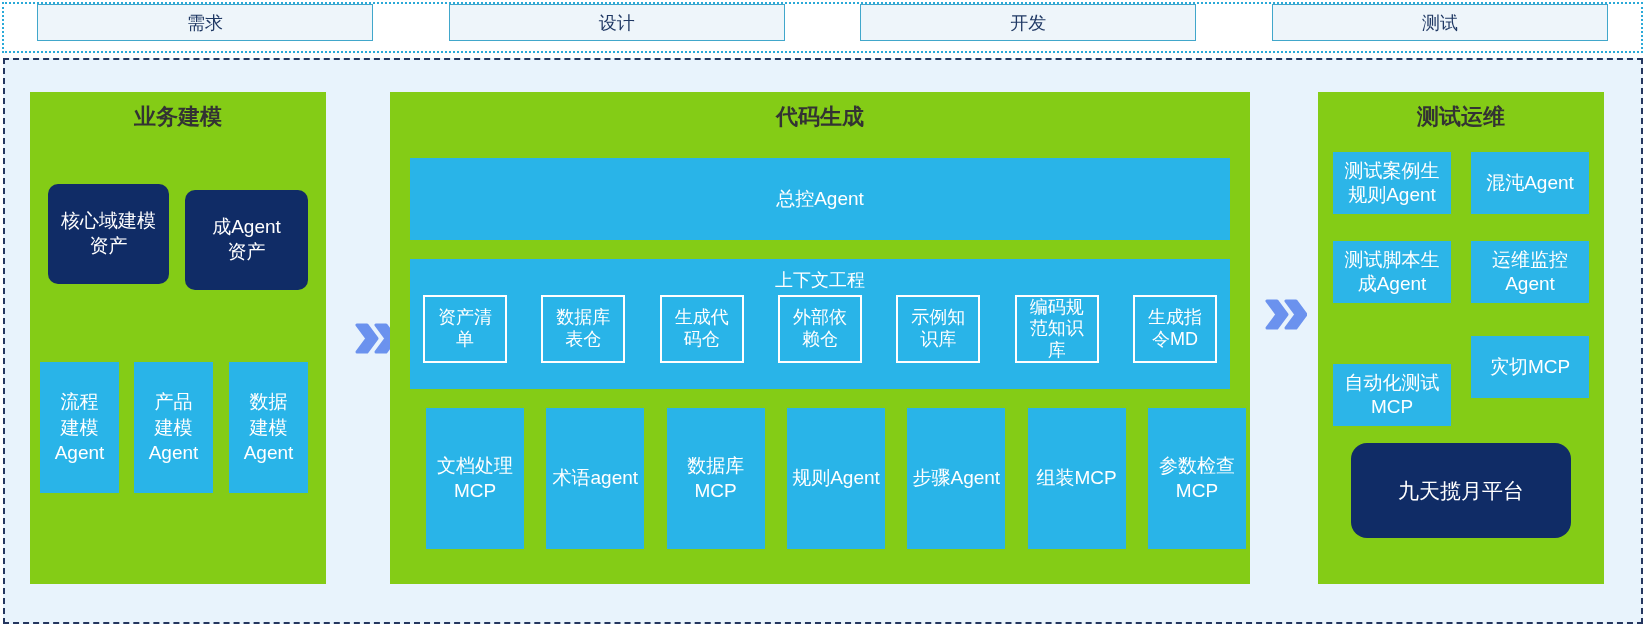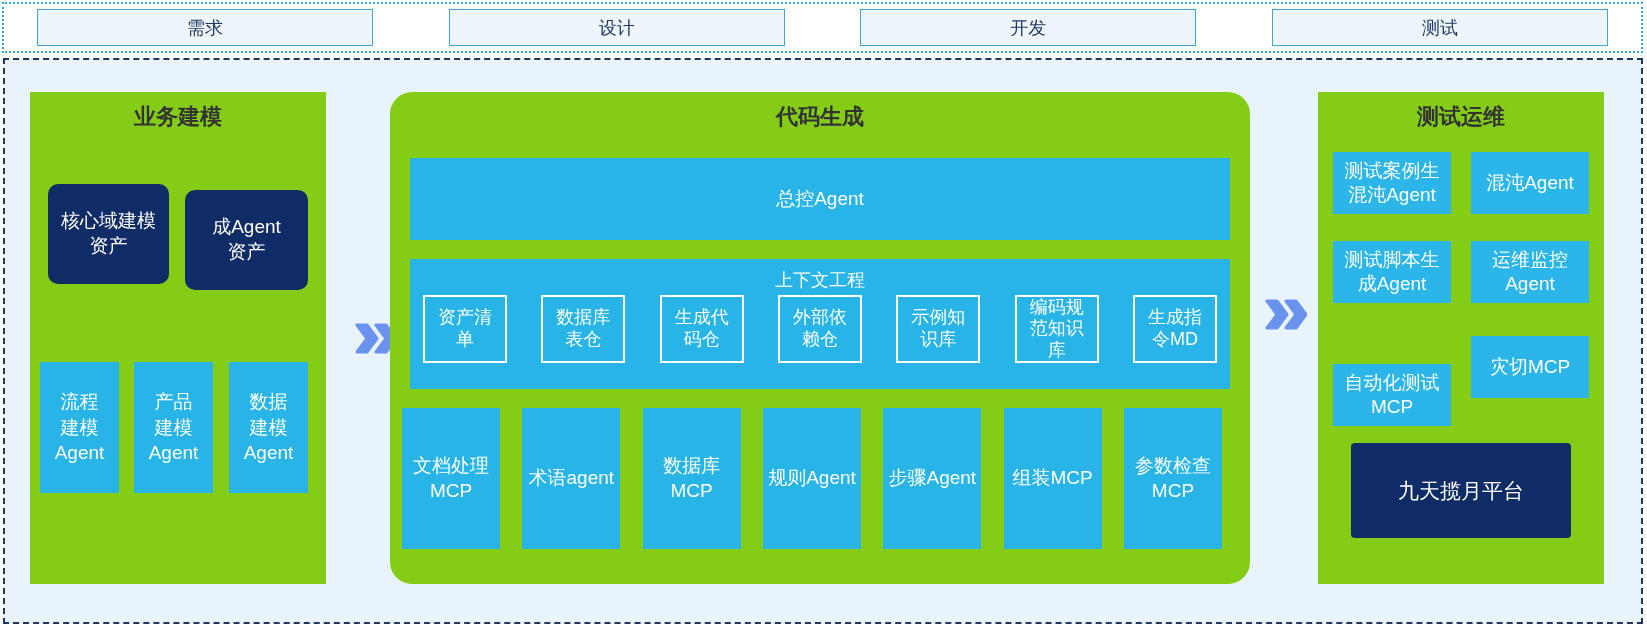--- a/index.html
+++ b/index.html
@@ -1,21 +1,21 @@
 <!DOCTYPE html>
 <html><head>
 <meta charset="utf-8">
 <style>
   * { margin:0; padding:0; box-sizing:border-box; }
   html,body { width:1647px; height:629px; background:#ffffff; font-family:"Liberation Sans","DejaVu Sans",sans-serif; }
   .canvas { position:relative; width:1647px; height:629px; overflow:hidden; }
 
   
   .top-strip { position:absolute; left:2px; top:2px; width:1641px; height:51px;
-    border:2px dotted #2aa9d8; background:#ffffff; display:flex; align-items:center;
+    border:2px dotted #2aa9d8; background:#ffffff; display:flex; align-items:flex-start;
     justify-content:space-between; padding:0 33px; }
   .phase-box { width:336px; height:37px; background:#eef5fa; border:1px solid #41a7cb;
     display:flex; align-items:center; justify-content:center; font-size:18px; color:#1f3864; }
 
   
   .main { position:absolute; left:3px; top:58px; width:1640px; height:566px;
     border:2px dashed #24365f; background:#e8f3fc; }
 
   .panel { position:absolute; background:#84cc16; }
   .panel-title { position:absolute; top:10px; left:0; width:100%; text-align:center;
@@ -26,45 +26,45 @@
   
   .panel-modeling { left:25px; top:32px; width:296px; height:492px; }
   .asset-box { position:absolute; height:100px; background:#102c66; border-radius:10px;
     color:#ffffff; font-size:19px; line-height:1.3; display:flex; align-items:center;
     justify-content:center; text-align:center; }
   .agent-col-box { position:absolute; top:270px; width:79px; height:131px; background:#29b4e8;
     color:#ffffff; font-size:19px; line-height:1.35; display:flex; align-items:center;
     justify-content:center; text-align:center; }
 
   
-  .panel-codegen { left:385px; top:32px; width:860px; height:492px;border-radius:22px; }
+  .panel-codegen { left:385px; top:32px; width:860px; height:492px; }
   .master-bar { position:absolute; left:20px; top:66px; width:820px; height:82px;
     background:#29b4e8; color:#ffffff; font-size:19px; display:flex; align-items:center;
     justify-content:center; }
   .context-block { position:absolute; left:20px; top:167px; width:820px; height:130px;
     background:#29b4e8; }
   .context-title { position:absolute; top:9px; left:0; width:100%; text-align:center;
     color:#ffffff; font-size:18px; }
   .context-row { position:absolute; left:13px; top:36px; width:794px; height:68px;
     display:flex; justify-content:space-between; }
   .context-box { width:84px; height:68px; border:2px solid #ffffff; color:#ffffff;
     font-size:18px; line-height:1.2; display:flex; align-items:center; justify-content:center;
     text-align:center; }
-  .tools-row { position:absolute; left:12px; top:316px; width:820px; height:141px;
+  .tools-row { position:absolute; left:36px; top:316px; width:820px; height:141px;
     display:flex; justify-content:space-between; }
   .tool-box { width:98px; height:141px; background:#29b4e8; color:#ffffff; font-size:19px;
     line-height:1.3; display:flex; align-items:center; justify-content:center; text-align:center; }
 
   
   .panel-testops { left:1313px; top:32px; width:286px; height:492px; }
   .ops-box { position:absolute; width:118px; height:62px; background:#2cb5e8; color:#ffffff;
     font-size:19px; line-height:1.25; display:flex; align-items:center; justify-content:center;
     text-align:center; }
   .platform-box { position:absolute; left:33px; top:351px; width:220px; height:95px;
-    background:#102c66; border-radius:4px; color:#ffffff; font-size:21px; display:flex;
+    background:#102c66; border-radius:16px; color:#ffffff; font-size:21px; display:flex;
     align-items:center; justify-content:center; }
 
   
   .chevron { position:absolute; width:42px; height:33px; }
 </style>
 </head>
 <body>
 
 <div class="canvas">
 
@@ -140,21 +140,21 @@
     </div>
 
     <svg class="chevron" style="left:1260px; top:238px;" viewBox="0 0 42 33">
       <path d="M2 3 L12 3 L22 16.5 L12 30 L2 30 L12 16.5 Z" fill="#6b92ee" stroke="#6b92ee" stroke-width="3" stroke-linejoin="round"></path>
       <path d="M21 3 L31 3 L41 16.5 L31 30 L21 30 L31 16.5 Z" fill="#6b92ee" stroke="#6b92ee" stroke-width="3" stroke-linejoin="round"></path>
     </svg>
 
     <div class="panel panel-testops">
       <div class="panel-title">测试运维</div>
       <div class="ops-box pre" style="left:15px; top:60px;">测试案例生
-混沌Agent</div>
+规则Agent</div>
       <div class="ops-box pre" style="left:153px; top:60px;">混沌Agent</div>
       <div class="ops-box pre" style="left:15px; top:149px;">测试脚本生
 成Agent</div>
       <div class="ops-box pre" style="left:153px; top:149px;">运维监控
 Agent</div>
       <div class="ops-box pre" style="left:15px; top:244px;margin-top:28px;">自动化测试
 MCP</div>
       <div class="ops-box pre" style="left:153px; top:244px;">灾切MCP</div>
       <div class="platform-box">九天揽月平台</div>
     </div>

